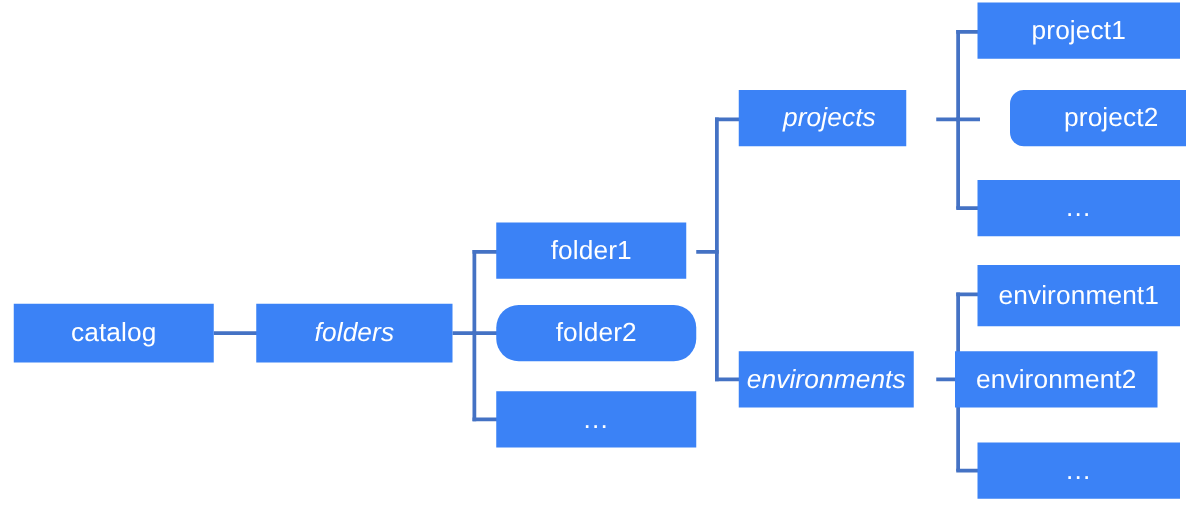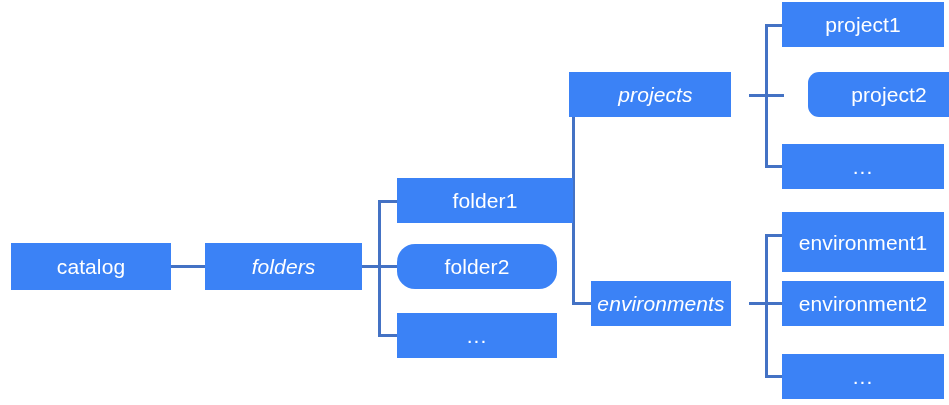--- a/index.html
+++ b/index.html
@@ -75,35 +75,35 @@
   <div class="connector h" style="left:749px; top:302px; width:18px;"></div>
   <div class="connector v" style="left:765px; top:234px; height:143px;"></div>
   <div class="connector h" style="left:765px; top:234px; width:19px;"></div>
   <div class="connector h" style="left:765px; top:302px; width:19px;"></div>
   <div class="connector h" style="left:765px; top:375px; width:19px;"></div>
 
   <div class="node" style="left:11px; top:243px; width:160px; height:47px;">catalog</div>
 
   <div class="node italic" style="left:205px; top:243px; width:157px; height:47px;">folders</div>
 
-  <div class="node" style="left:397px; top:178px; width:176px; height:45px;">folder1</div>
+  <div class="node" style="left:397px; top:178px; width:152px; height:45px;">folder1</div>
 
   <div class="node" style="left:397px; top:244px; width:160px; height:45px;border-radius:18px;">folder2</div>
 
   <div class="node ellipsis" style="left:397px; top:313px; width:160px; height:45px;">...</div>
 
-  <div class="node italic" style="left:569px; top:72px; width:162px; height:45px;padding-left:11px;">projects</div>
+  <div class="node italic" style="left:591px; top:72px; width:134px; height:45px;padding-left:11px;">projects</div>
 
   <div class="node italic" style="left:591px; top:281px; width:140px; height:45px;">environments</div>
 
   <div class="node" style="left:782px; top:2px; width:162px; height:45px;">project1</div>
 
   <div class="node" style="left:808px; top:72px; width:162px; height:45px;border-radius:11px;">project2</div>
 
   <div class="node ellipsis" style="left:782px; top:144px; width:162px; height:45px;">...</div>
 
-  <div class="node" style="left:782px; top:212px; width:162px; height:60px;">environment1</div>
+  <div class="node" style="left:782px; top:212px; width:162px; height:49px;">environment1</div>
 
-  <div class="node" style="left:782px; top:281px; width:162px; height:45px;">environment2</div>
+  <div class="node" style="left:764px; top:281px; width:162px; height:45px;">environment2</div>
 
   <div class="node ellipsis" style="left:782px; top:354px; width:162px; height:45px;">...</div>
 
 </div>
 
 </body></html>

